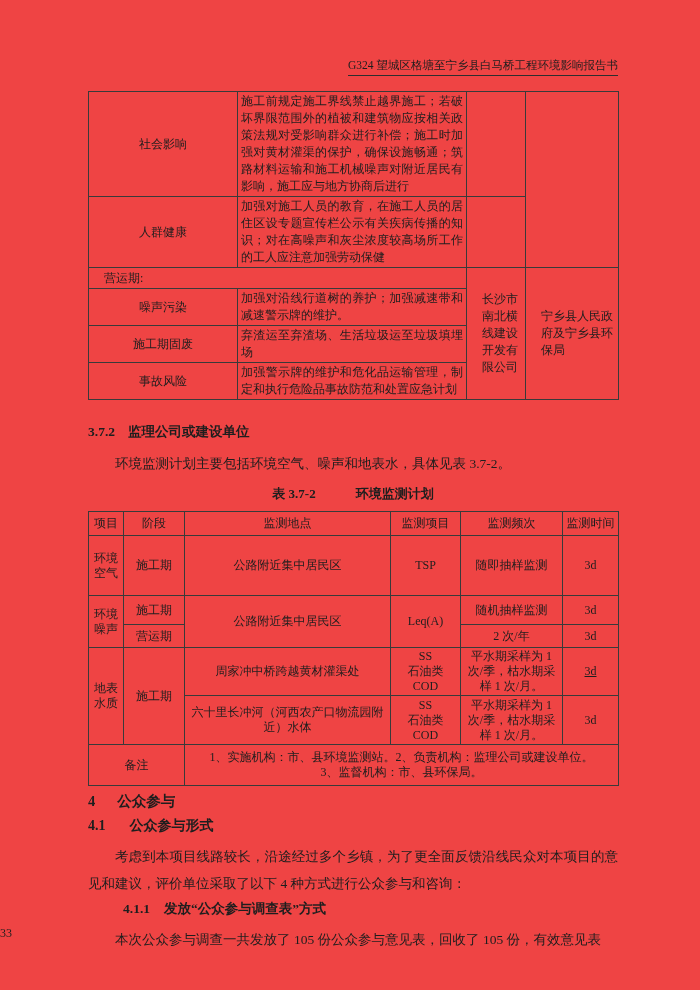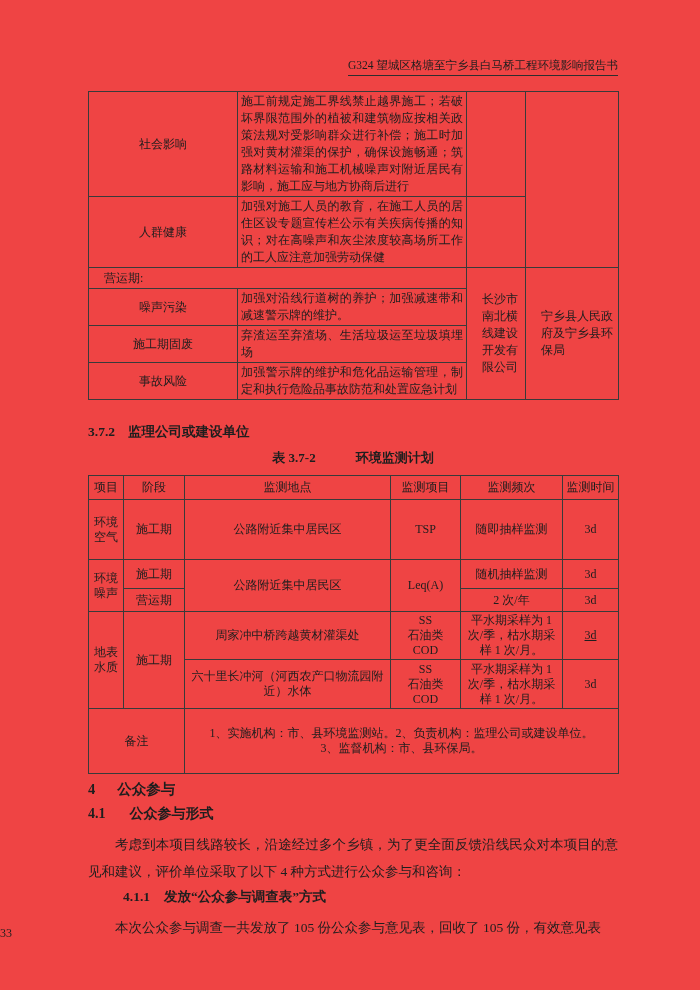--- a/index.html
+++ b/index.html
@@ -46,21 +46,21 @@
   .mon-table td{line-height:15px;text-align:center;}
   .mon-hrow td{height:21px;}
   .mon-air td{height:57px;}
   .mon-n1 td{height:26px;}
   .mon-n2 td{height:20px;}
   .mon-w1 td{height:43px;}
   .mon-w2 td{height:46px;}
   .mon-note td{height:30px;}
   .pre{white-space:pre-line;}
   .freq-cell{text-align:justify;padding:1px 4px;}
-  .note-cell{text-align:left;padding:17px 5px;white-space:pre-line;}
+  .note-cell{text-align:left;padding:5px 5px;white-space:pre-line;}
   .u{text-decoration:underline;}
 
   .h4{margin:6px 0 0 0;font-size:14.5px;font-weight:bold;}
   .h4 .num{margin-right:22px;}
   .h41{margin:6px 0 0 0;font-size:14px;font-weight:bold;}
   .h41 .num{margin-right:24px;}
   .h411{margin:3px 0 0 0;font-size:13.5px;font-weight:bold;}
   .h411 .num{margin-right:14px;margin-left:35px;}
   .para2{margin:8px 0 0 0;}
 
@@ -112,20 +112,21 @@
       <tr class="mit-r6">
         <td class="tc">事故风险</td>
         <td class="tj">加强警示牌的维护和危化品运输管理，制定和执行危险品事故防范和处置应急计划</td>
       </tr>
     </tbody>
       </table>
 
     <h3 class="h372">
       <span class="num">3.7.2</span><span>监理公司或建设单位</span>
     </h3>
+    <p class="para">环境监测计划主要包括环境空气、噪声和地表水，具体见表 3.7-2。</p>
 
     <div class="caption">
       <span>表 3.7-2</span>
       <span>环境监测计划</span>
     </div>
 
     <table class="mon-table">
       <colgroup>
         <col style="width:35px">
           <col style="width:61px">

